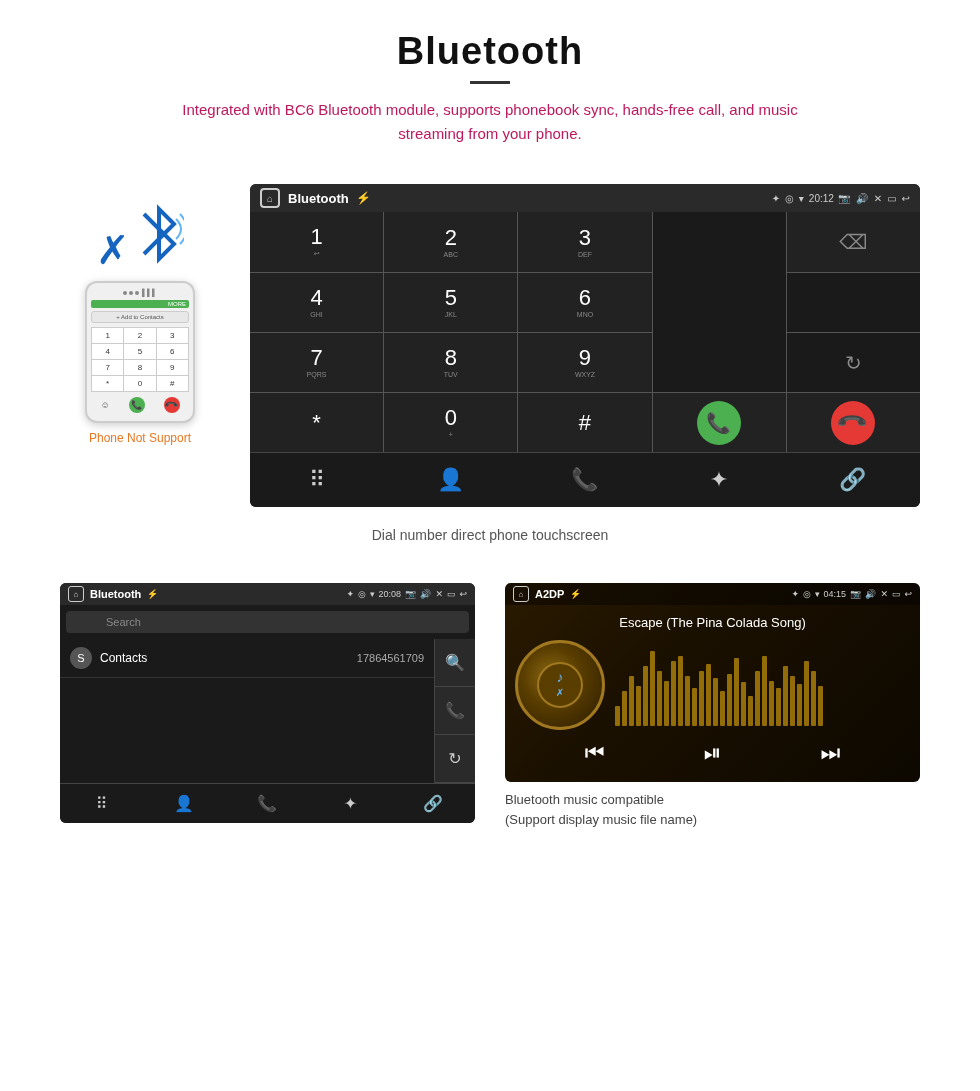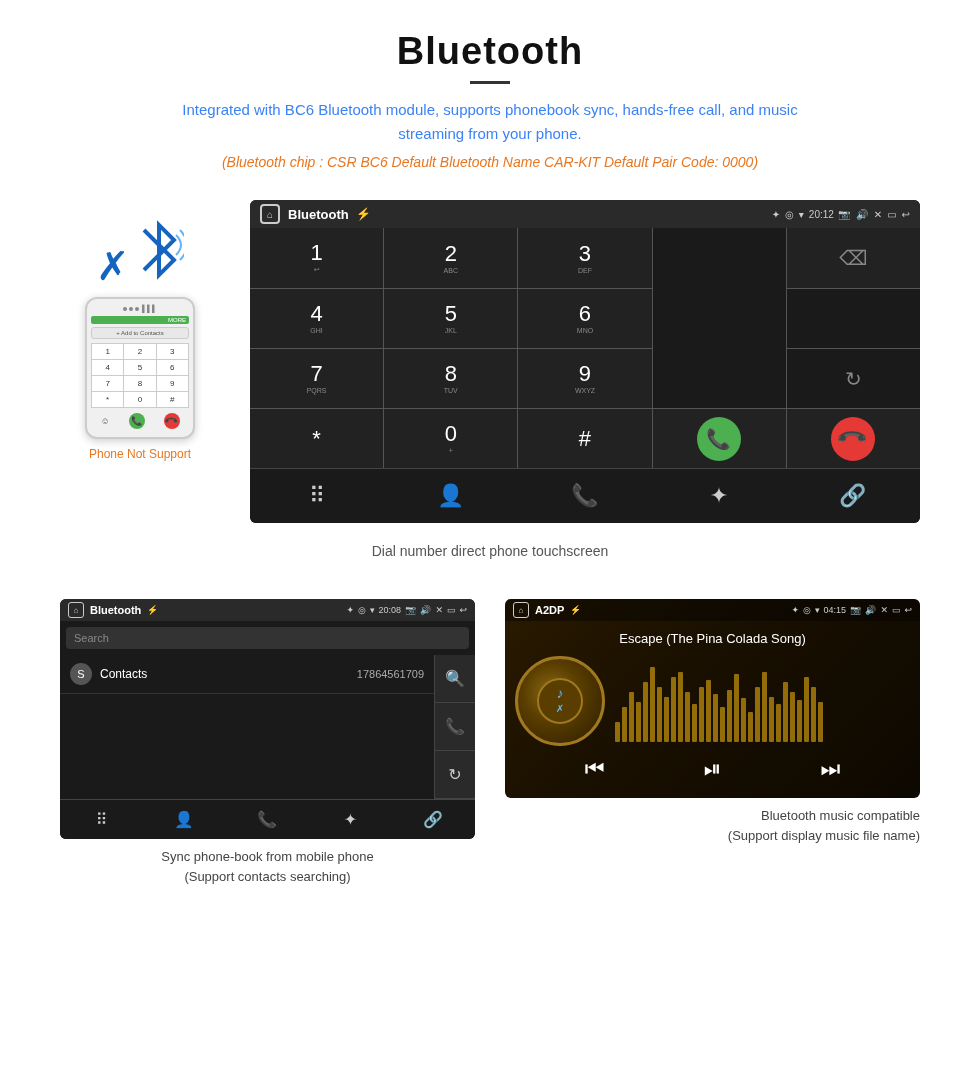--- a/index.html
+++ b/index.html
@@ -23,21 +23,21 @@
       letter-spacing: 1px;
     }
     .title-divider {
       width: 40px;
       height: 3px;
       background: #333;
       margin: 8px auto 14px;
     }
     .subtitle {
       font-size: 15px;
-      color: #3b82f6;
+      color: #be185d;
       line-height: 1.6;
       max-width: 680px;
       margin: 0 auto 8px;
     }
     .specs-line {
       font-size: 14px;
       color: #e87722;
       font-style: italic;
       margin-top: 4px;
     }
@@ -375,21 +375,21 @@
       align-items: center;
       width: 100%;
       padding: 10px 20px 6px;
     }
     .music-ctrl-btn {
       font-size: 22px;
       color: #fff;
       cursor: pointer;
     }
     .music-caption {
-      text-align: right;
+      text-align: left;
       font-size: 13px;
       color: #444;
       margin-top: 8px;
       line-height: 1.5;
     }
 
     .pb-content-area {
       position: relative;
       display: flex;
     }
@@ -426,21 +426,20 @@
     .dk-call-green { background: #222; display: flex; align-items: center; justify-content: center; min-height: 56px; cursor: pointer; }
     .dk-call-red { background: #222; display: flex; align-items: center; justify-content: center; min-height: 56px; cursor: pointer; }
   </style>
 </head>
 <body>
 
 <div class="title-section">
   <h1 class="main-title">Bluetooth</h1>
   <div class="title-divider"></div>
   <p class="subtitle">Integrated with BC6 Bluetooth module, supports phonebook sync, hands-free call, and music streaming from your phone.</p>
-  <p class="specs-line">(Bluetooth chip : CSR BC6    Default Bluetooth Name CAR-KIT    Default Pair Code: 0000)</p>
 </div>
 
 <div class="main-screen-section">
 
   <div class="phone-side">
     <div class="bluetooth-icon-container">
       <span class="bt-symbol">✗</span>
       
       <svg width="50" height="60" viewBox="0 0 50 60">
         <polyline points="10,10 40,40 25,55 25,5 40,20 10,50" stroke="#1565c0" stroke-width="4" fill="none"></polyline>
@@ -599,21 +598,21 @@
           <span>20:08</span>
           <span>📷</span>
           <span>🔊</span>
           <span>✕</span>
           <span>▭</span>
           <span>↩</span>
         </div>
       </div>
 
       <div class="pb-search">
-        <span style="color:#888; font-size:11px;">Search</span>
+        <span style="color:#888; font-size:11px;margin-left:32px;">Search</span>
       </div>
 
       <div class="pb-content-area">
         <div class="pb-list">
           <div class="pb-contact-row">
             <div class="pb-contact-letter">S</div>
             <span class="pb-contact-name">Contacts</span>
             <span class="pb-contact-num">17864561709</span>
           </div>
         </div>
@@ -624,23 +623,20 @@
         </div>
       </div>
 
       <div class="pb-bottom-bar">
         <div class="pb-bottom-icon">⠿</div>
         <div class="pb-bottom-icon">👤</div>
         <div class="pb-bottom-icon">📞</div>
         <div class="pb-bottom-icon">✦</div>
         <div class="pb-bottom-icon">🔗</div>
       </div>
-    </div>
-    <div class="pb-caption">
-      <span>Sync phone-book from mobile phone<br>(Support contacts searching)</span>
     </div>
   </div>
 
   <div class="bottom-screen-wrapper">
     <div class="music-screen small-screen">
 
       <div class="music-status-bar">
         <div class="music-status-left">
           <div class="music-home-btn">⌂</div>
           <span class="music-title-bar">A2DP</span>

